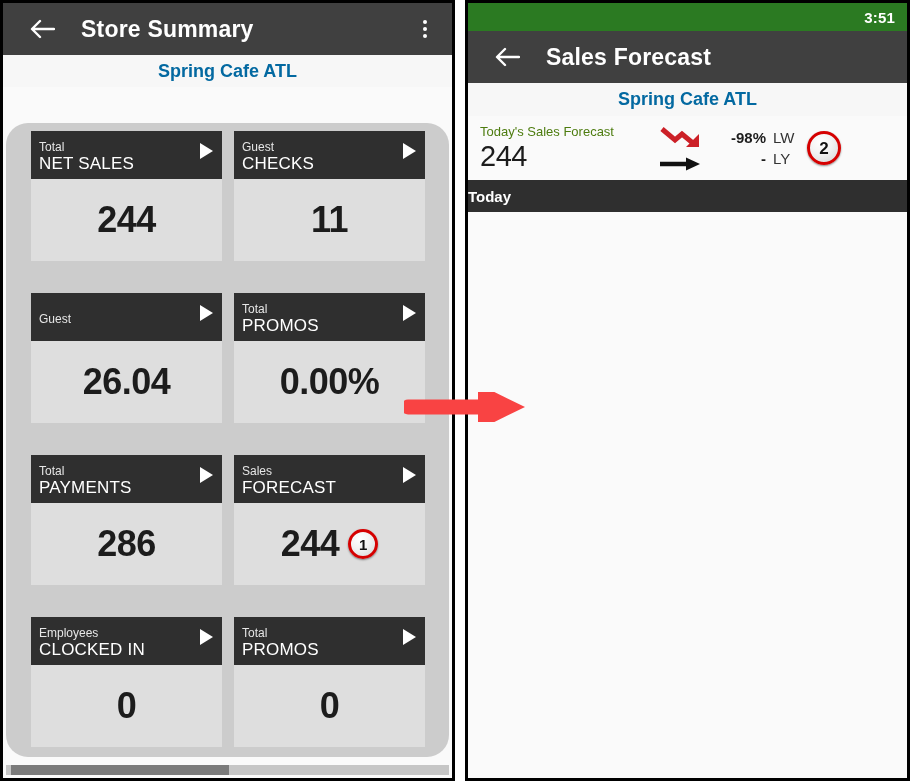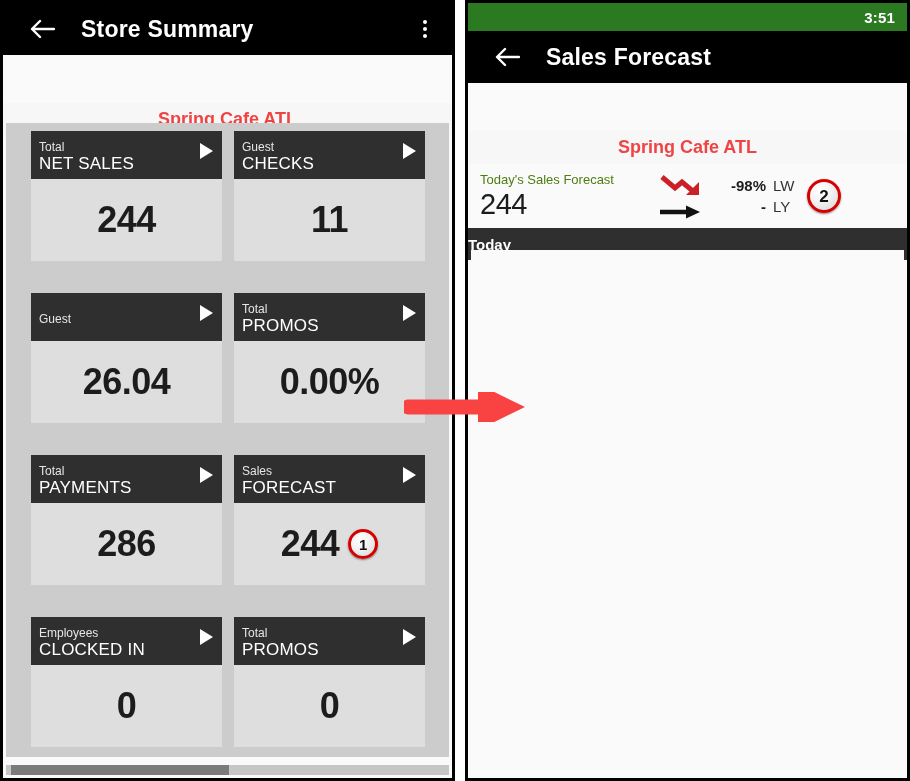--- a/index.html
+++ b/index.html
@@ -58,21 +58,21 @@
   .statusbar .clock {
     color: #ffffff;
     font-size: 15px;
     font-weight: bold;
     letter-spacing: 0.2px;
   }
 
   
   .appbar {
     height: 52px;
-    background: #000000;
+    background: #404040;
     display: flex;
     align-items: center;
     box-sizing: border-box;
     padding: 0 14px 0 24px;
   }
   .appbar .back {
     width: 30px;
     height: 30px;
     flex: 0 0 auto;
     display: flex;
@@ -105,36 +105,36 @@
     background: #ffffff;
   }
 
   
   .storename {
     height: 32px;
     background: #f7f7f7;
     display: flex;
     align-items: center;
     justify-content: center;
-    color: #ef4444;
+    color: #0369a1;
     font-size: 18px;
     font-weight: bold;
-    margin-top: 48px;
   }
   .phone.right .storename { height: 33px; }
 
   
   .tilearea {
     background: #cccccc;
     position: absolute;
     left: 3px;
     right: 3px;
     top: 120px;
     bottom: 21px;
     overflow: hidden;
+    border-radius: 22px;
   }
   .tilerow {
     display: flex;
     gap: 12px;
     padding: 0 0 0 25px;
     margin-bottom: 32px;
   }
   .tilerow:first-child { margin-top: 8px; }
   .tile {
     width: 191px;

